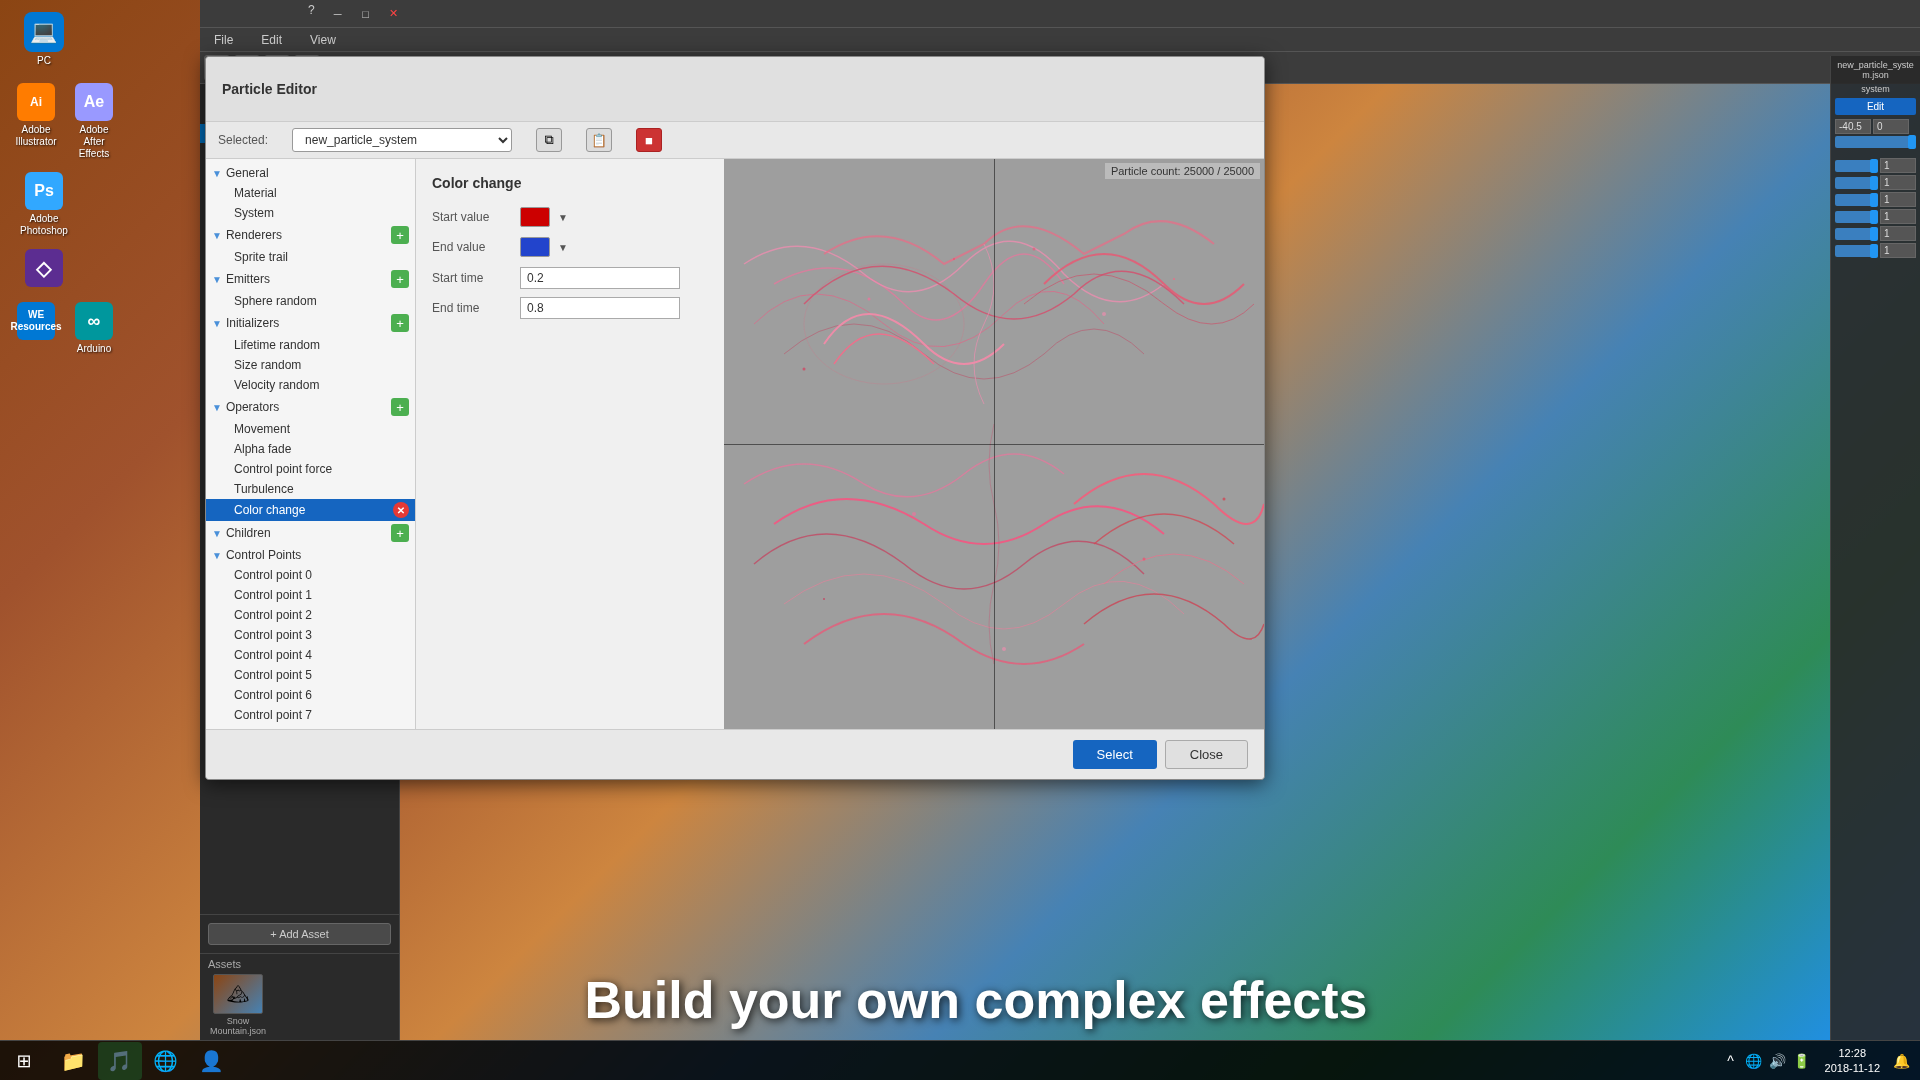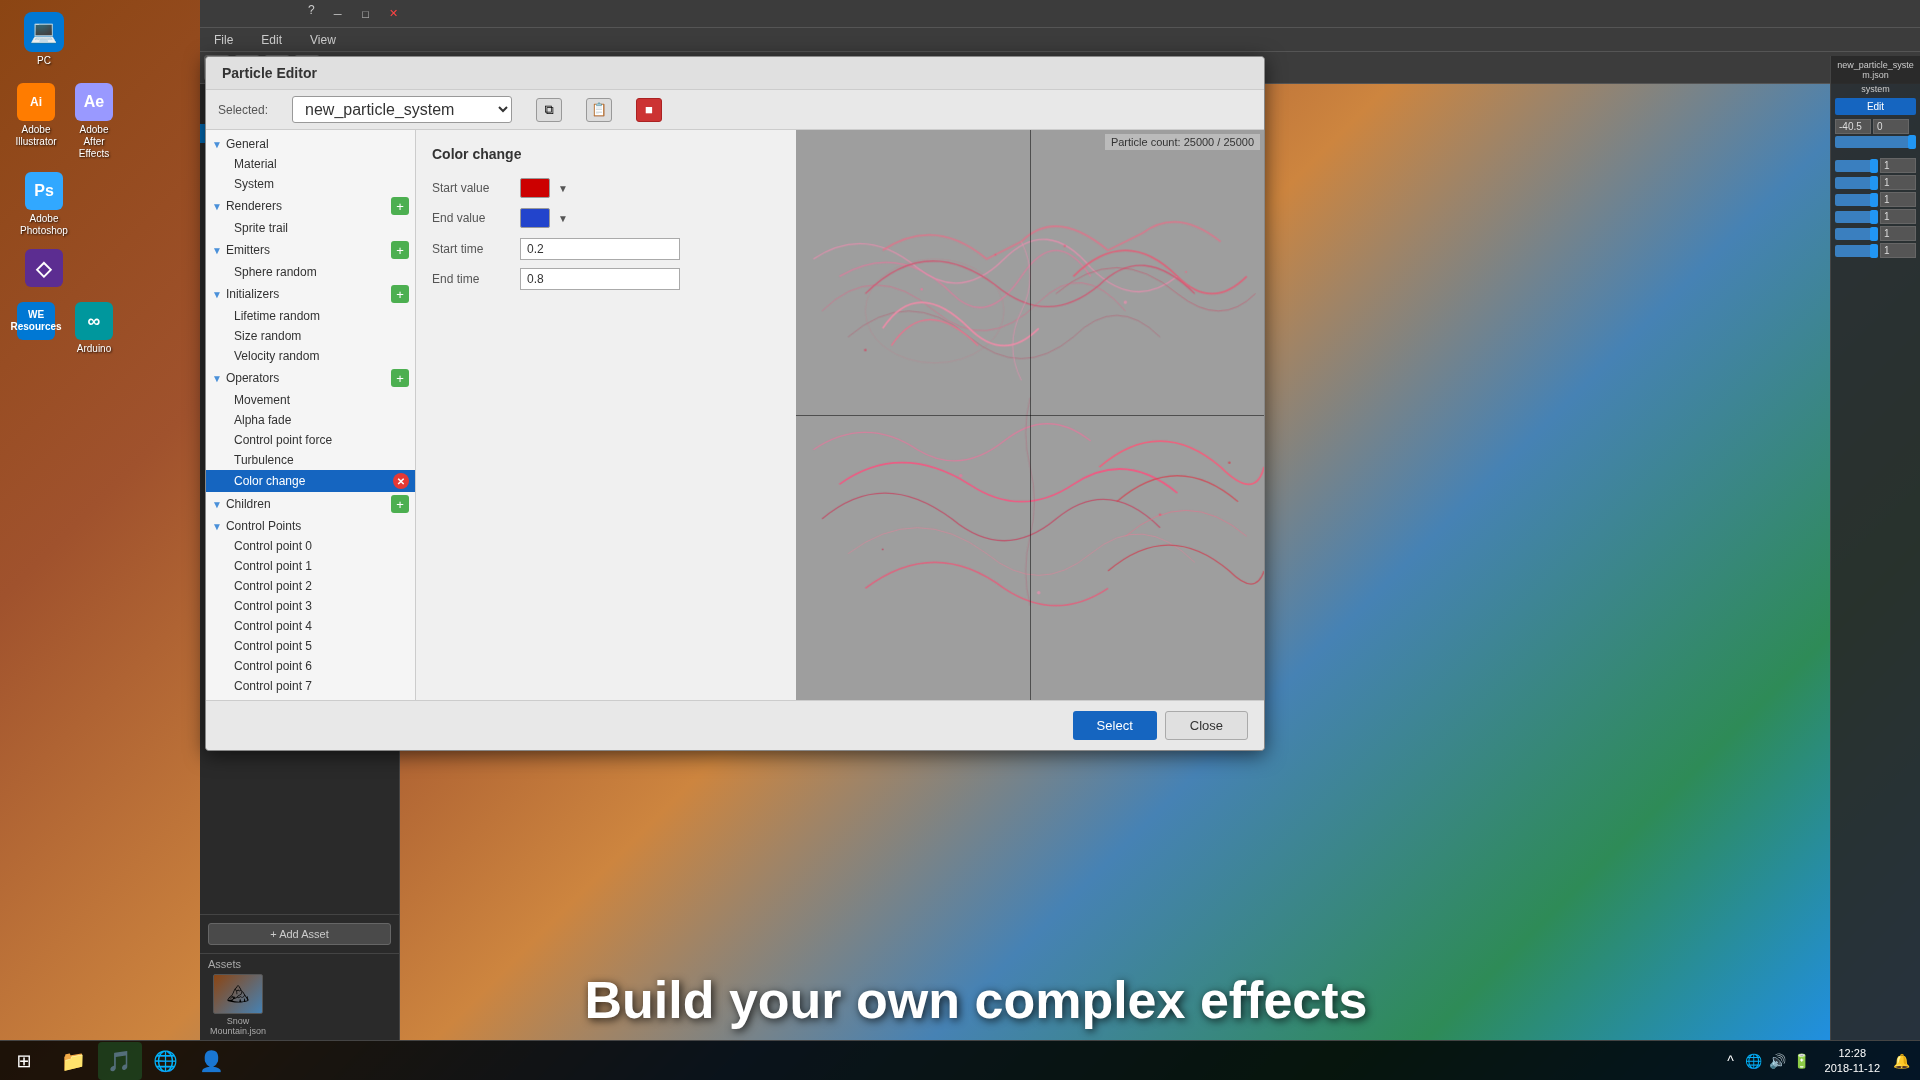--- a/index.html
+++ b/index.html
@@ -311,21 +311,21 @@
       background: #f0f0f0;
       border: 1px solid #888;
       border-radius: 4px;
       box-shadow: 0 4px 20px rgba(0,0,0,0.6);
       display: flex;
       flex-direction: column;
       z-index: 50;
     }
     .dialog-title {
       background: #e0e0e0;
-      padding: 8px 16px;
+      padding: 24px 16px;
       font-size: 14px;
       font-weight: bold;
       color: #333;
       border-bottom: 1px solid #ccc;
       border-radius: 4px 4px 0 0;
     }
 
     
     .dialog-toolbar {
       padding: 6px 12px;
@@ -337,21 +337,21 @@
     }
     .dialog-select-label {
       color: #555;
       font-size: 12px;
     }
     .dialog-select {
       padding: 3px 8px;
       background: white;
       border: 1px solid #999;
       border-radius: 3px;
-      font-size: 16px;
+      font-size: 12px;
       width: 220px;
       color: #333;
     }
     .dialog-icon-btn {
       width: 26px;
       height: 24px;
       border: 1px solid #999;
       background: #ddd;
       border-radius: 3px;
       display: flex;
@@ -475,21 +475,21 @@
       width: 160px;
       padding: 3px 6px;
       border: 1px solid #aaa;
       background: white;
       font-size: 12px;
       color: #333;
     }
 
     
     .preview-panel {
-      width: 468px;
+      width: 540px;
       background: #888;
       position: relative;
       overflow: hidden;
     }
     .preview-canvas {
       width: 100%;
       height: 100%;
       position: relative;
       background: #9e9e9e;
     }

